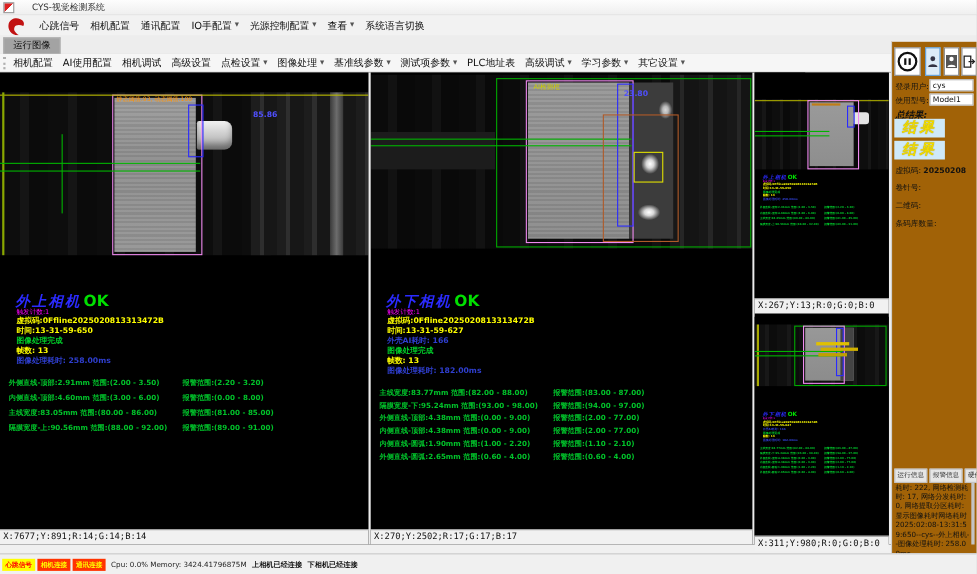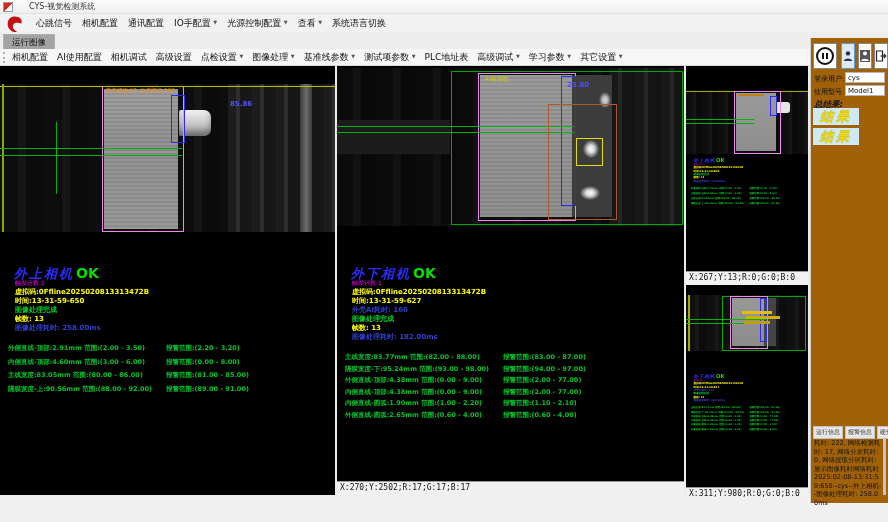--- a/index.html
+++ b/index.html
@@ -255,20 +255,21 @@
             <span class="meas-val">主线宽度:83.05mm 范围:(80.00 - 86.00)</span>
             <span class="meas-alarm">报警范围:(81.00 - 85.00)</span>
           </div>
           <div class="meas-row">
             <span class="meas-val">隔膜宽度-上:90.56mm 范围:(88.00 - 92.00)</span>
             <span class="meas-alarm">报警范围:(89.00 - 91.00)</span>
           </div>
         </div>
     </div>
   </div>
+  <div class="coordbar" id="coord-left">X:7677;Y:891;R:14;G:14;B:14</div>
 
   <div class="viewarea" id="view-mid">
     <div id="strip-mid">
       <div class="sm-band"></div>
       <div class="sm-mach"></div>
       <div class="sm-obj"></div>
       <div class="sm-dark"></div>
       <div class="weld w1"></div>
       <div class="weld w2"></div>
       <div class="weld w3"></div>
@@ -459,24 +460,40 @@
 
     <span class="rp-label" style="top:36px">登录用户:</span>
     <div class="rp-input" style="top:34px">cys</div>
     <span class="rp-label" style="top:49px">使用型号:</span>
     <div class="rp-input" style="top:47px">Model1</div>
 
     <span class="rp-total">总结果:</span>
     <div class="result-box" style="top:70px">结果</div>
     <div class="result-box" style="top:90px">结果</div>
 
+    <div id="rp-fields">
+        <div class="rp-field"><span class="f-label">虚拟码:</span><span class="f-value">20250208</span></div>
+        <div class="rp-field"><span class="f-label">卷针号:</span><span class="f-value"></span></div>
+        <div class="rp-field"><span class="f-label">二维码:</span><span class="f-value"></span></div>
+        <div class="rp-field"><span class="f-label">条码库数量:</span><span class="f-value"></span></div>
+      </div>
 
     <div id="log-tabs">
         <span class="log-tab">运行信息</span>
         <span class="log-tab">报警信息</span>
         <span class="log-tab">硬件信息</span>
       </div>
     <div class="log-text">耗时: 222, 网络检测耗时: 17, 网络分发耗时: 0, 网络提取分区耗时: 显示图像耗时网络耗时 2025:02:08-13:31:59:650--cys--外上相机--图像处理耗时: 258.00ms</div>
     <div class="log-scroll"></div>
   </div>
 
+  <div class="statusbar">
+    <span id="sb-badges" style="display:flex;gap:2px">
+        <span class="badge" style="background: rgb(255, 255, 0); color: rgb(255, 0, 0);">心跳信号</span>
+        <span class="badge" style="background: rgb(255, 51, 0); color: rgb(255, 255, 0);">相机连接</span>
+        <span class="badge" style="background: rgb(255, 51, 0); color: rgb(255, 255, 0);">通讯连接</span>
+      </span>
+    <span>Cpu: 0.0% Memory: 3424.41796875M</span>
+    <span class="cam-state">上相机已经连接</span>
+    <span class="cam-state">下相机已经连接</span>
+  </div>
 
 </div>
 
 </body></html>

